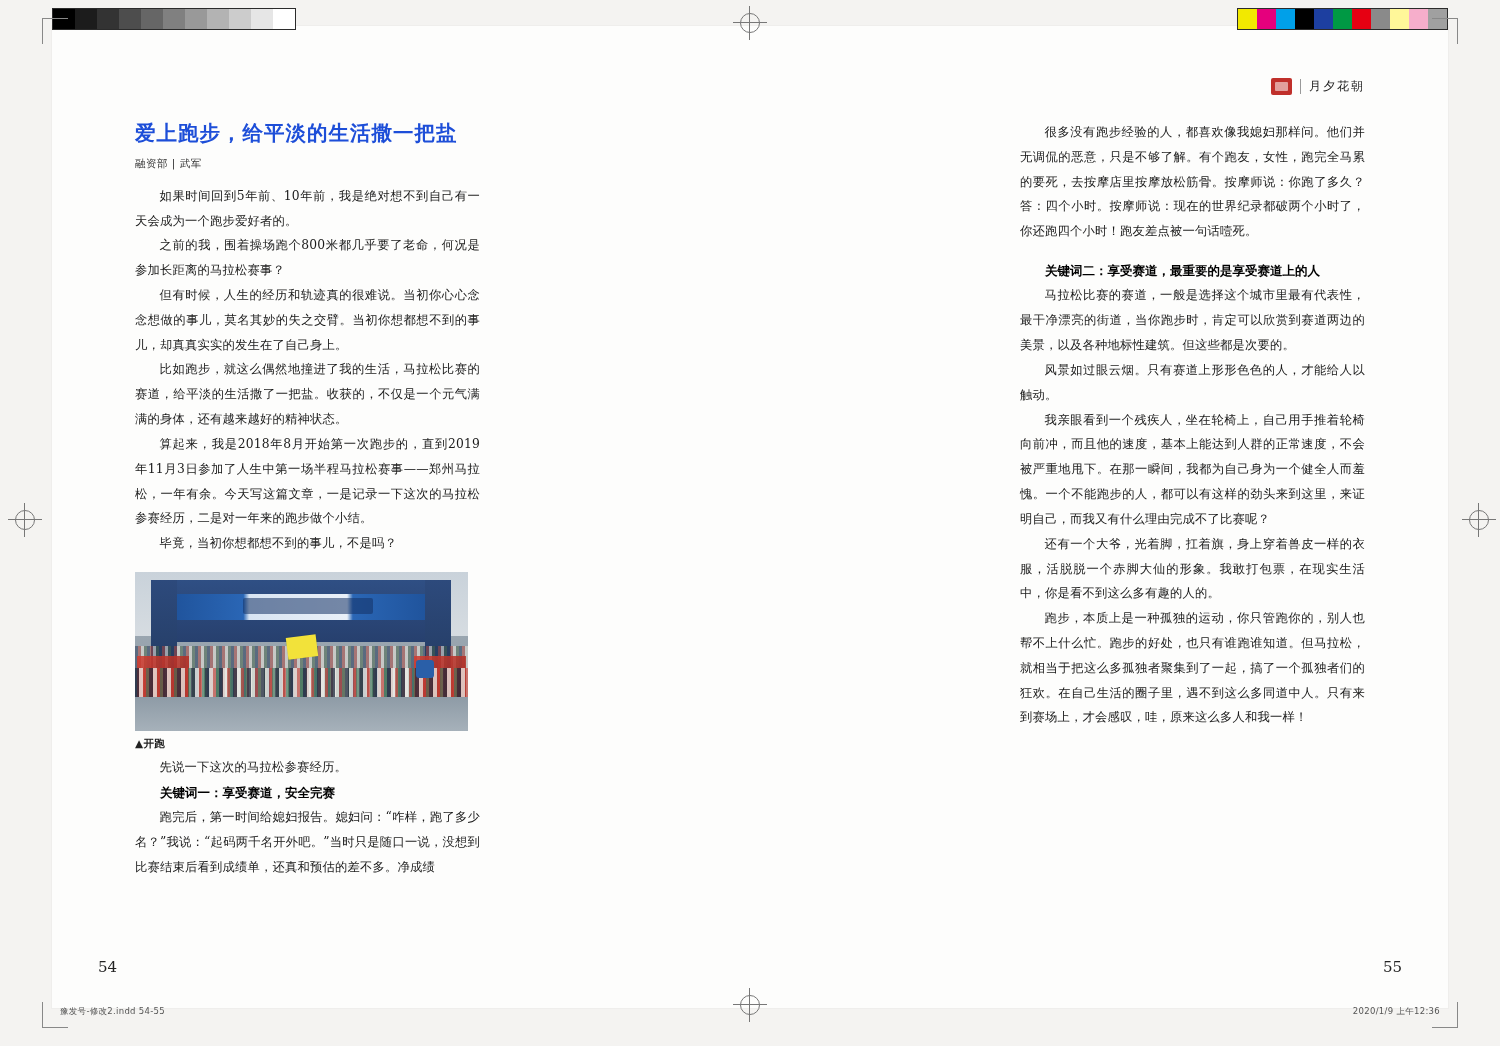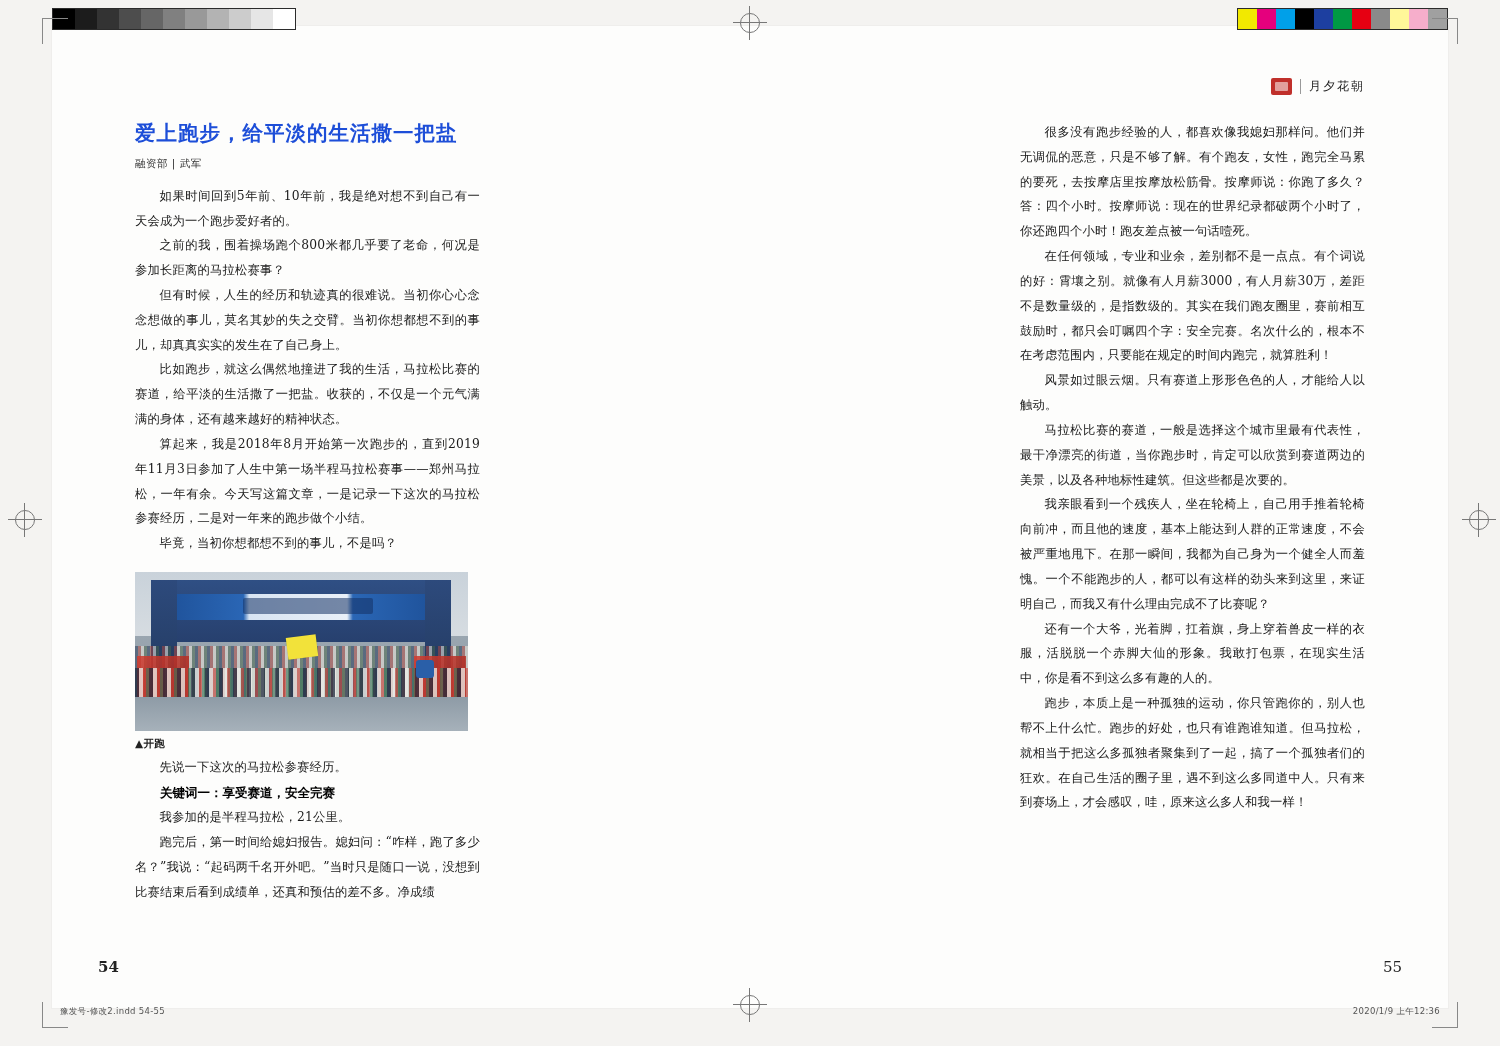--- a/index.html
+++ b/index.html
@@ -280,21 +280,21 @@
     font-family: "DejaVu Serif", "Liberation Serif", serif;
   }
 
   .folio {
     position: absolute;
     bottom: 70px;
     font-size: 15px;
     color: #222;
     font-family: "DejaVu Serif", "Liberation Serif", serif;
   }
-  .folio-left { left: 98px; font-weight: bold; }
+  .folio-left { left: 98px; }
   .folio-right { right: 98px; }
 
   .slugline {
     position: absolute;
     bottom: 28px;
     font-size: 8.5px;
     color: #555;
     letter-spacing: 0.3px;
   }
   .slug-left { left: 60px; }
@@ -403,29 +403,28 @@
         <div class="runners"></div>
         <div class="flag"></div>
         <div class="sign"></div>
         <div class="road"></div>
       </div>
       <div class="figcap">▲开跑</div>
     </div>
 
     <p class="para">先说一下这次的马拉松参赛经历。</p>
     <p class="subhead">关键词一：享受赛道，安全完赛</p>
-    <p class="para">我参加的是半程马拉松，21公里。</p>
     <p class="para">跑完后，第一时间给媳妇报告。媳妇问：“咋样，跑了多少名？”我说：“起码两千名开外吧。”当时只是随口一说，没想到比赛结束后看到成绩单，还真和预估的差不多。净成绩</p>
   </div>
 
   <div class="col col-right">
     <p class="para">很多没有跑步经验的人，都喜欢像我媳妇那样问。他们并无调侃的恶意，只是不够了解。有个跑友，女性，跑完全马累的要死，去按摩店里按摩放松筋骨。按摩师说：你跑了多久？答：四个小时。按摩师说：现在的世界纪录都破两个小时了，你还跑四个小时！跑友差点被一句话噎死。</p>
-    <p class="para">在任何领域，专业和业余，差别都不是一点点。有个词说的好：霄壤之别。就像有人月薪3000，有人月薪30万，差距不是数量级的，是指数级的。其实在我们跑友圈里，赛前相互鼓励时，都只会叮嘱四个字：安全完赛。名次什么的，根本不在考虑范围内，只要能在规定的时间内跑完，就算胜利！</p>
+    <p class="subhead" style="margin-top:14px;">关键词二：享受赛道，最重要的是享受赛道上的人</p>
+    <p class="para">马拉松比赛的赛道，一般是选择这个城市里最有代表性，最干净漂亮的街道，当你跑步时，肯定可以欣赏到赛道两边的美景，以及各种地标性建筑。但这些都是次要的。</p>
     <p class="para">风景如过眼云烟。只有赛道上形形色色的人，才能给人以触动。</p>
-    <p class="para">马拉松比赛的赛道，一般是选择这个城市里最有代表性，最干净漂亮的街道，当你跑步时，肯定可以欣赏到赛道两边的美景，以及各种地标性建筑。但这些都是次要的。</p>
     <p class="para">我亲眼看到一个残疾人，坐在轮椅上，自己用手推着轮椅向前冲，而且他的速度，基本上能达到人群的正常速度，不会被严重地甩下。在那一瞬间，我都为自己身为一个健全人而羞愧。一个不能跑步的人，都可以有这样的劲头来到这里，来证明自己，而我又有什么理由完成不了比赛呢？</p>
     <p class="para">还有一个大爷，光着脚，扛着旗，身上穿着兽皮一样的衣服，活脱脱一个赤脚大仙的形象。我敢打包票，在现实生活中，你是看不到这么多有趣的人的。</p>
     <p class="para">跑步，本质上是一种孤独的运动，你只管跑你的，别人也帮不上什么忙。跑步的好处，也只有谁跑谁知道。但马拉松，就相当于把这么多孤独者聚集到了一起，搞了一个孤独者们的狂欢。在自己生活的圈子里，遇不到这么多同道中人。只有来到赛场上，才会感叹，哇，原来这么多人和我一样！</p>
   </div>
 
   <div class="folio folio-left">54</div>
   <div class="folio folio-right">55</div>
 
   <div class="slugline slug-left">豫发号-修改2.indd  54-55</div>
   <div class="slugline slug-right">2020/1/9  上午12:36</div>

